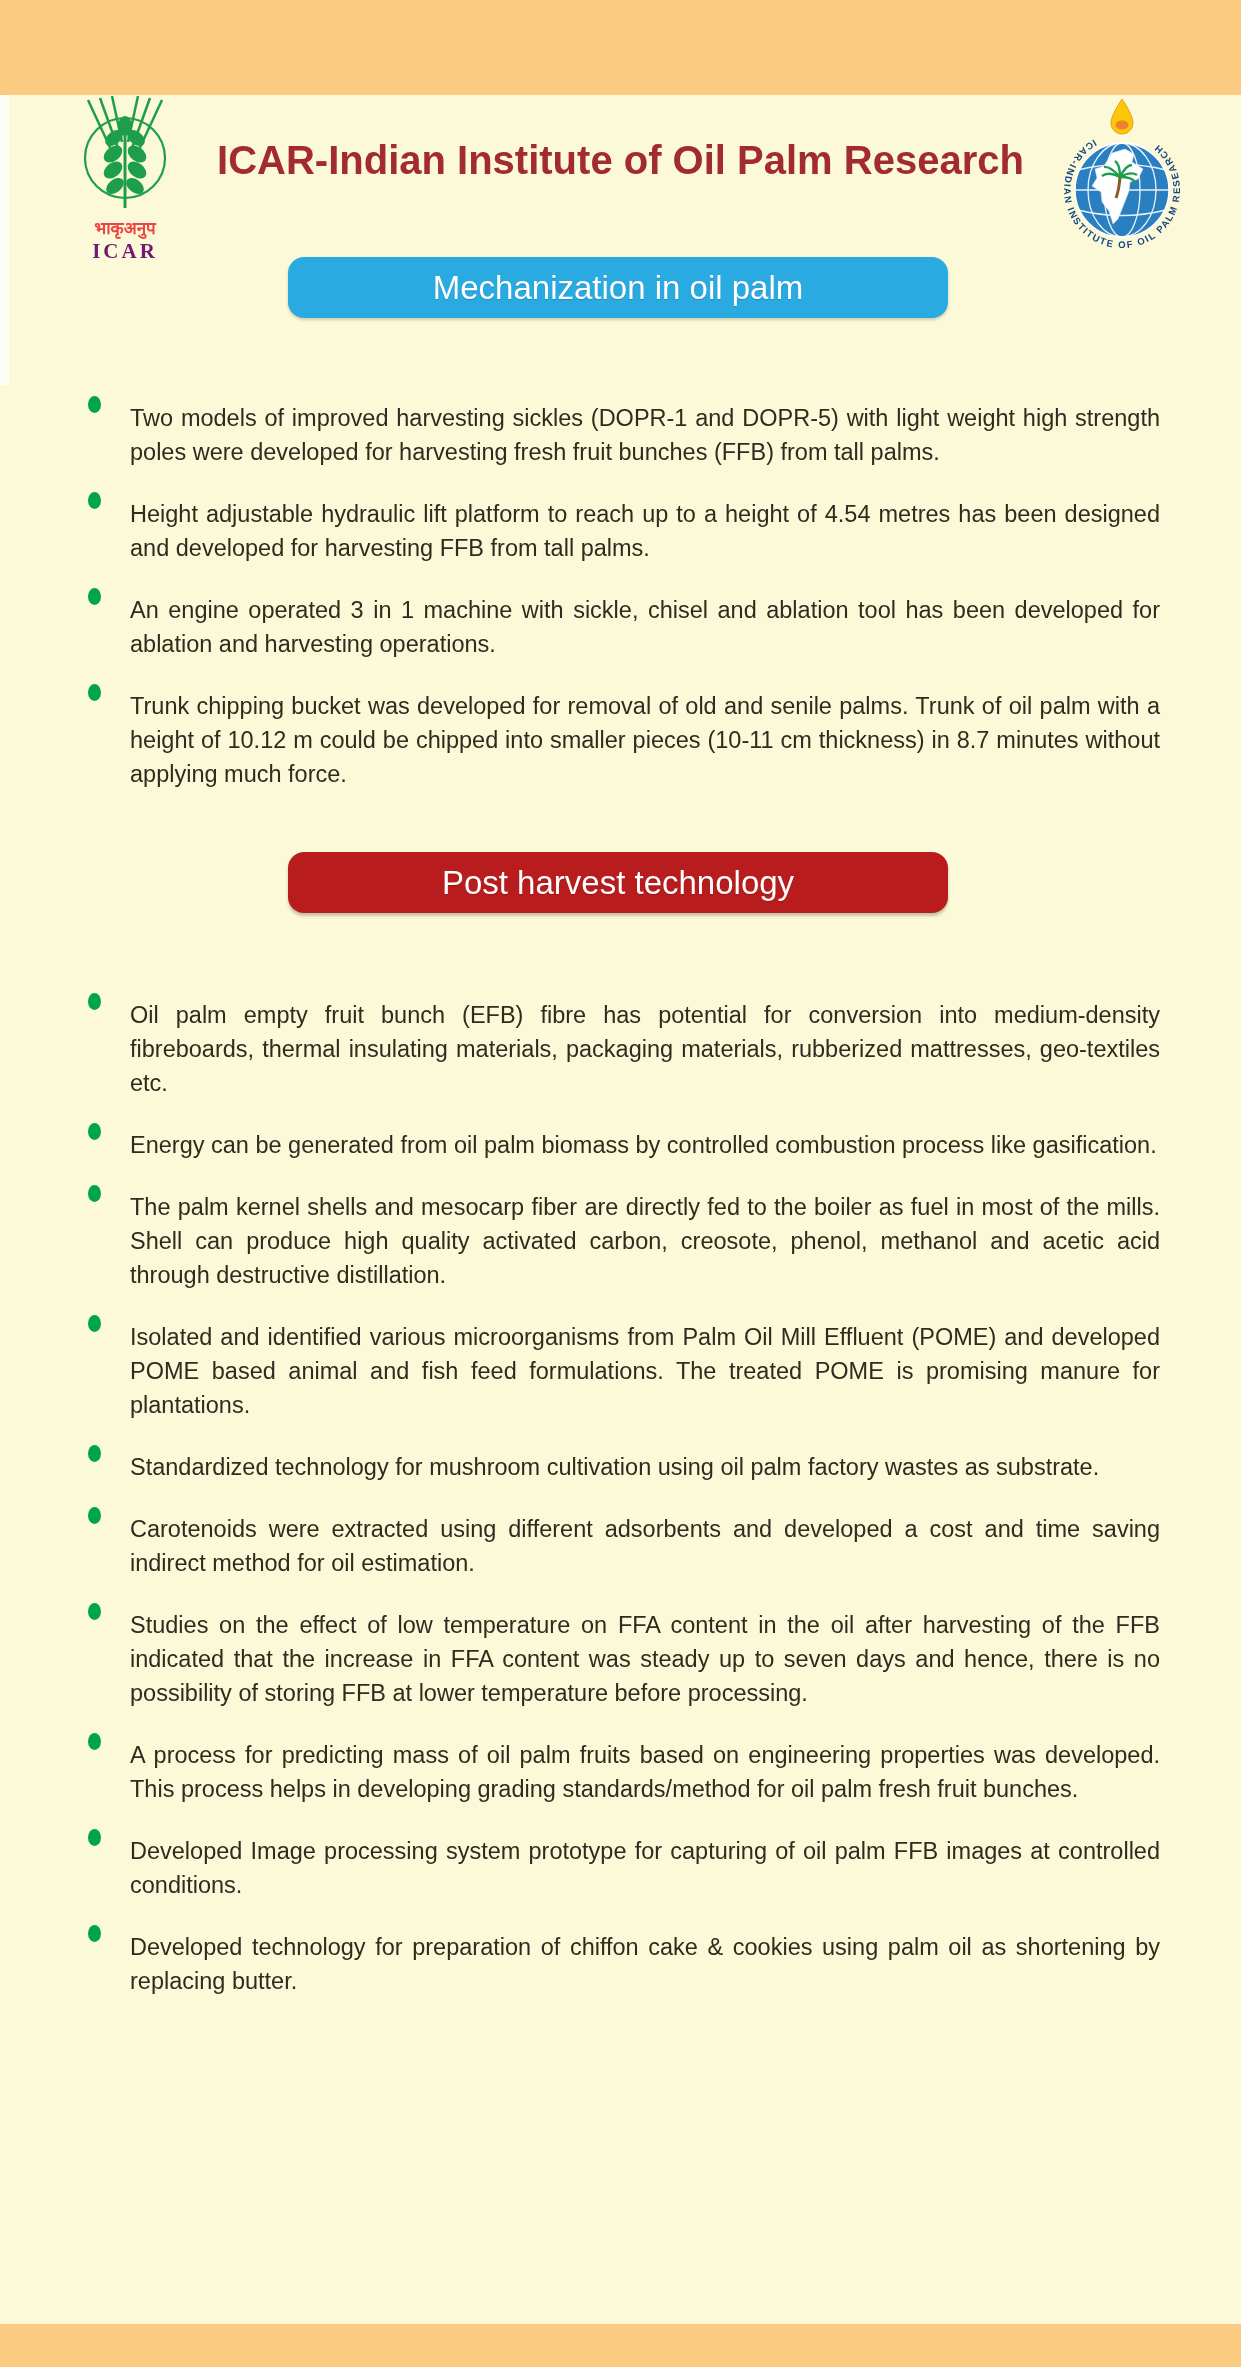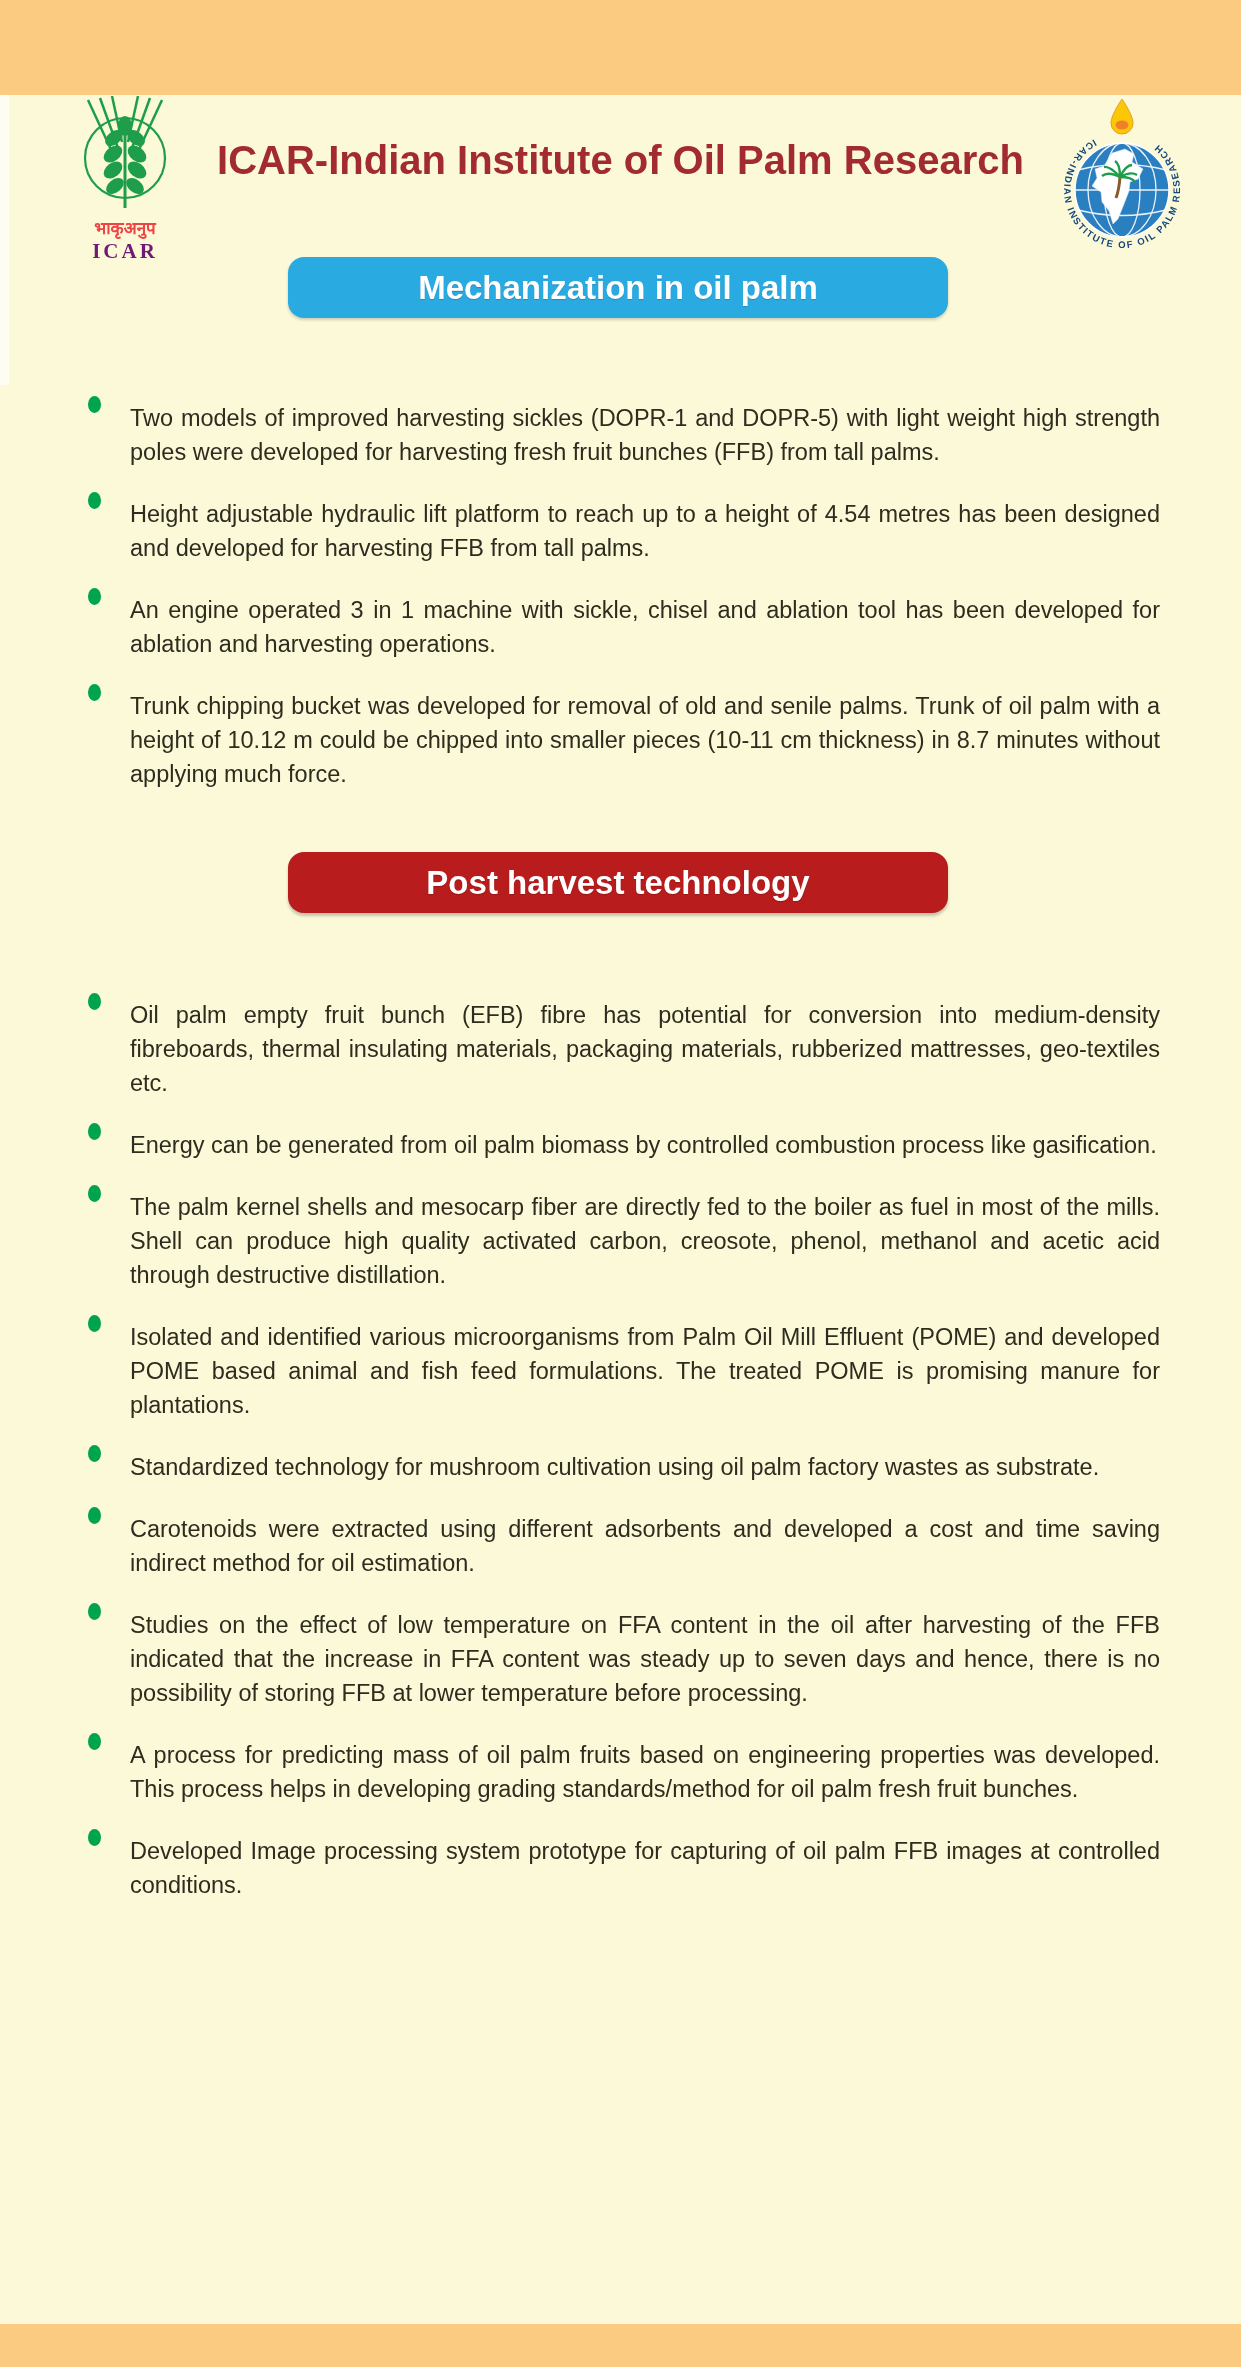--- a/index.html
+++ b/index.html
@@ -30,21 +30,21 @@
     letter-spacing:0px;
   }
 
   .iiopr-logo{ position:absolute; left:1050px; top:95px; width:145px; height:160px; }
 
   
   .pill{
     position:absolute; left:288px; width:660px; height:61px;
     border-radius:16px;
     display:flex; align-items:center; justify-content:center;
-    color:#ffffff; font-weight:bold; font-size:33px;
+    color:#ffffff; font-weight:normal; font-size:33px;
     text-shadow:0 1px 1px rgba(0,0,0,0.18);
   }
   .pill-1{ top:257px; background:#29ABE2; box-shadow:0 2px 3px rgba(0,0,0,0.18); }
   .pill-2{ top:852px; background:#b91c1c; box-shadow:0 3px 3px rgba(0,0,0,0.22); }
 
   
   .bullets{ position:absolute; left:88px; width:1080px; list-style:none; }
   .bullets-1{ top:388px; }
   .bullets-2{ top:985px; }
   .bullets li{ display:flex; align-items:flex-start; margin-bottom:15px; }
@@ -192,17 +192,21 @@
         <span class="btext">Studies on the effect of low temperature on FFA content in the oil after harvesting of the FFB indicated that the increase in FFA content was steady up to seven days and hence, there is no possibility of storing FFB at lower temperature before processing.</span>
       </li>
       <li>
         <span class="dot"></span>
         <span class="btext">A process for predicting mass of oil palm fruits based on engineering properties was developed. This process helps in developing grading standards/method for oil palm fresh fruit bunches.</span>
       </li>
       <li>
         <span class="dot"></span>
         <span class="btext">Developed Image processing system prototype for capturing of oil palm FFB images at controlled conditions.</span>
       </li>
+      <li>
+        <span class="dot"></span>
+        <span class="btext">Developed technology for preparation of chiffon cake &amp; cookies using palm oil as shortening by replacing butter.</span>
+      </li>
     </ul>
 
   <div class="band bottom"></div>
   <div class="bottom-white"></div>
 </div>
 
 </body></html>

